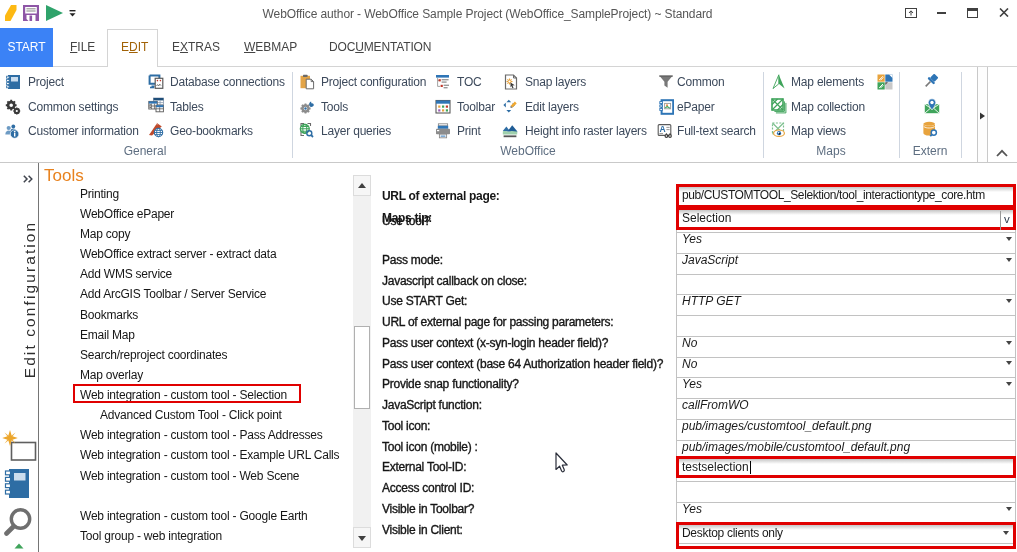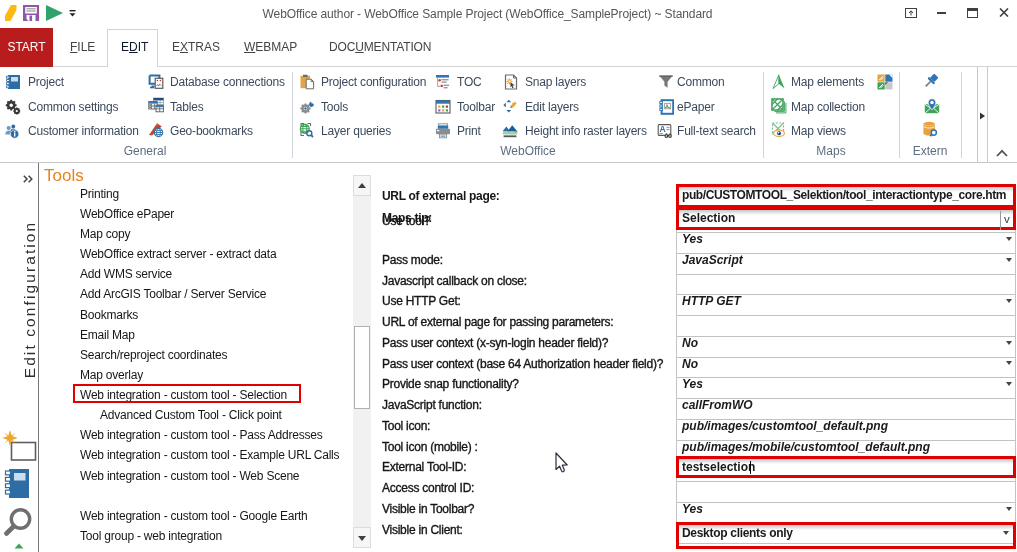--- a/index.html
+++ b/index.html
@@ -8,21 +8,21 @@
   .abs { position:absolute; }
   #page { position:relative; width:1017px; height:552px; background:#fff; }
   .ic { position:absolute; width:16px; height:16px; }
   .rlabel { position:absolute; font-size:12px; color:#3d4a5c; letter-spacing:-0.2px; white-space:nowrap; }
   .glabel { position:absolute; font-size:12px; color:#5e6e81; text-align:center; white-space:nowrap; }
   .vsep { position:absolute; width:1px; top:72px; height:86px; background:#cfd6e0; }
   .titem { position:absolute; font-size:12px; color:#161616; letter-spacing:-0.22px; white-space:nowrap; }
   .plabel { position:absolute; font-size:12px; line-height:14px; color:#161616; white-space:nowrap; letter-spacing:-0.25px; -webkit-text-stroke:0.35px #161616; }
   .pbold { font-weight:bold; -webkit-text-stroke:0; letter-spacing:-0.3px; }
   .cell { position:absolute; left:676px; width:340px; background:#fff; border:1px solid #c2c2c2; }
-  .cval { position:absolute; left:682px; font-size:12px; line-height:14px; color:#1a1a1a; white-space:nowrap; z-index:4;font-weight:bold; }
+  .cval { position:absolute; left:682px; font-size:12px; line-height:14px; color:#1a1a1a; white-space:nowrap; z-index:4; }
   .ival { font-style:italic; }
   .drop { position:absolute; width:0; height:0; border-left:3.5px solid transparent; border-right:3.5px solid transparent; border-top:4px solid #444; }
   .redbox { position:absolute; border:3.5px solid #e00000; background:transparent; z-index:2; }
   .rg { position:absolute; left:0; right:0; top:0; height:5px; background:linear-gradient(#c6c6c6,#ffffff); }
 </style>
 </head>
 <body>
 <div id="page">
 
   <svg class="abs" style="left:4px;top:4px" width="20" height="20" viewBox="0 0 20 20">
@@ -53,25 +53,25 @@
   <svg class="abs" style="left:967px;top:8px" width="11" height="10" viewBox="0 0 11 10">
     <rect x="0.5" y="0.5" width="10" height="9" fill="none" stroke="#404040" stroke-width="1"></rect>
     <rect x="0" y="0" width="11" height="3" fill="#404040"></rect>
   </svg>
   <svg class="abs" style="left:999px;top:8px" width="10" height="9" viewBox="0 0 10 9">
     <path d="M1,0.5 L9,8.5 M9,0.5 L1,8.5" stroke="#404040" stroke-width="1.6"></path>
   </svg>
 
   <div class="abs" style="left:0;top:28px;width:1017px;height:39px;background:#fff"></div>
   <div class="abs" style="left:0;top:66px;width:1017px;height:1px;background:#d4d4d4"></div>
-  <div class="abs" style="left:0;top:28px;width:53px;height:39px;background:#b91c1c;color:#fff;font-size:12px;text-align:center;line-height:39px">START</div>
+  <div class="abs" style="left:0;top:28px;width:53px;height:39px;background:#3b82f6;color:#fff;font-size:12px;text-align:center;line-height:39px">START</div>
   <div class="abs" style="left:107px;top:29px;width:51px;height:38px;background:#fff;border:1px solid #d4d4d4;border-bottom:none"></div>
   <div class="abs" style="top:28px;width:1017px;height:39px;font-size:12px;color:#444">
     <span class="abs" style="left:70px;line-height:39px"><u>F</u>ILE</span>
-    <span class="abs" style="left:121px;line-height:39px;color:#0f172a">E<u>D</u>IT</span>
+    <span class="abs" style="left:121px;line-height:39px;color:#a16207">E<u>D</u>IT</span>
     <span class="abs" style="left:172px;line-height:39px">E<u>X</u>TRAS</span>
     <span class="abs" style="left:244px;line-height:39px"><u>W</u>EBMAP</span>
     <span class="abs" style="left:329px;line-height:39px;letter-spacing:-0.15px">DOC<u>U</u>MENTATION</span>
   </div>
 
   <div class="abs" style="left:0;top:67px;width:1017px;height:95px;background:#fff"></div>
   <div class="abs" style="left:0;top:162px;width:1017px;height:1px;background:#c9c9c9"></div>
 
   <div class="vsep" style="left:292px"></div>
   <div class="vsep" style="left:763px"></div>
@@ -422,21 +422,21 @@
   <div class="plabel" style="left:382px;top:214px">Use tool?</div>
   <div class="cell" style="top:232.00px;height:21.75px"></div>
   <div class="cval ival" style="top:232.00px">Yes</div>
   <div class="drop" style="left:1006px;top:236.80px"></div>
   <div class="plabel" style="left:382px;top:252.75px">Pass mode:</div>
   <div class="cell" style="top:252.75px;height:21.75px"></div>
   <div class="cval ival" style="top:252.75px">JavaScript</div>
   <div class="drop" style="left:1006px;top:257.55px"></div>
   <div class="plabel" style="left:382px;top:273.50px">Javascript callback on close:</div>
   <div class="cell" style="top:273.50px;height:21.75px"></div>
-  <div class="plabel" style="left:382px;top:294.25px">Use HTTP Get:</div>
+  <div class="plabel" style="left:382px;top:294.25px">Use START Get:</div>
   <div class="cell" style="top:294.25px;height:21.75px"></div>
   <div class="cval ival" style="top:294.25px">HTTP GET</div>
   <div class="drop" style="left:1006px;top:299.05px"></div>
   <div class="plabel" style="left:382px;top:315.00px">URL of external page for passing parameters:</div>
   <div class="cell" style="top:315.00px;height:21.75px"></div>
   <div class="plabel" style="left:382px;top:335.75px">Pass user context (x-syn-login header field)?</div>
   <div class="cell" style="top:335.75px;height:21.75px"></div>
   <div class="cval ival" style="top:335.75px">No</div>
   <div class="drop" style="left:1006px;top:340.55px"></div>
   <div class="plabel" style="left:382px;top:356.50px">Pass user context (base 64 Authorization header field)?</div>

